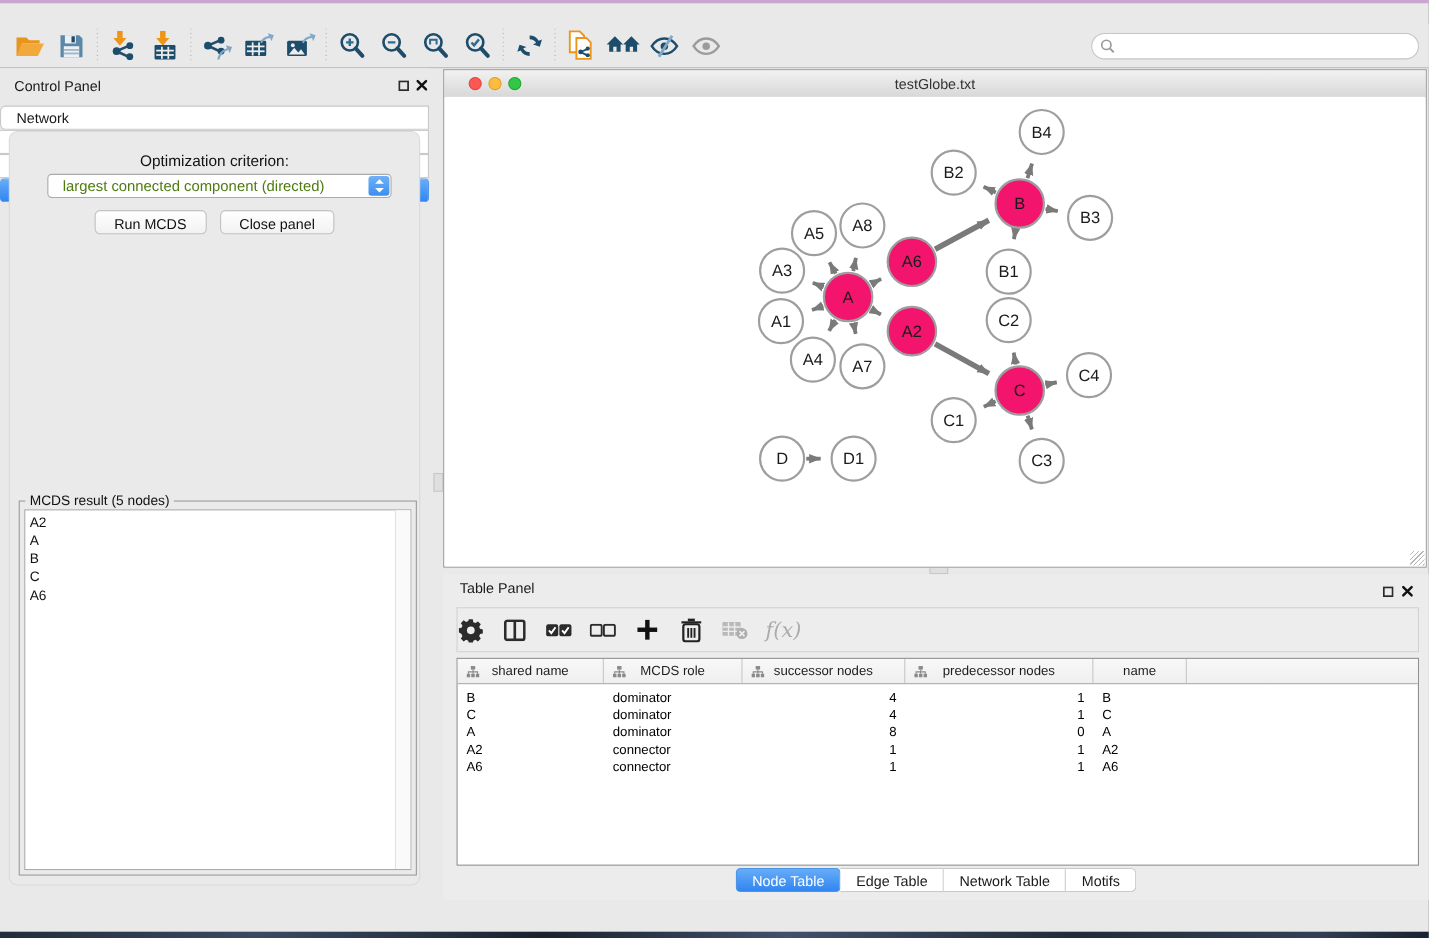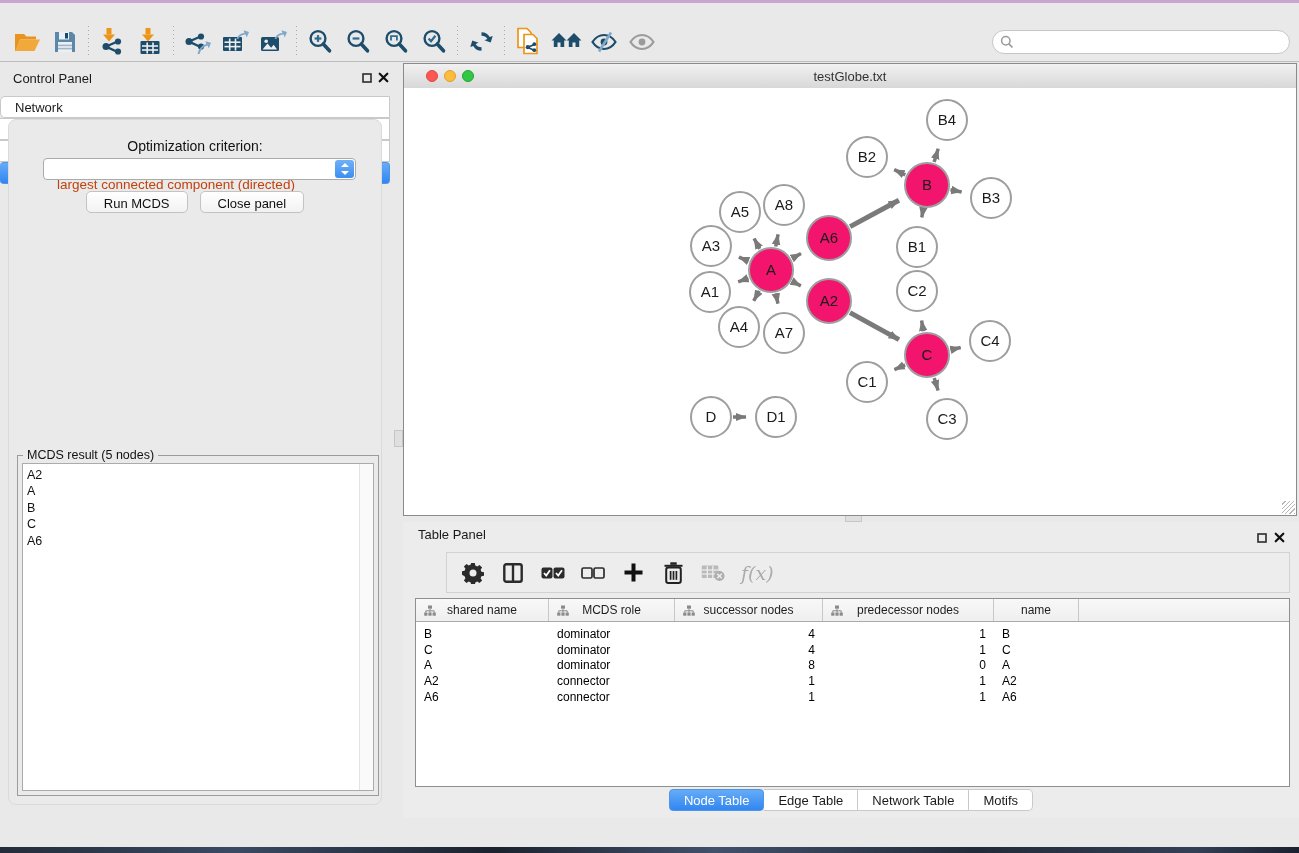--- a/index.html
+++ b/index.html
@@ -37,21 +37,21 @@
   .seg{background:#fff;border:1px solid #C9C9C9;border-left:none;padding:3px 14px 0 14px;font-size:13px;
        color:#1a1a1a;height:22px;box-sizing:border-box;white-space:nowrap;}
   .seg:first-child{border-left:1px solid #C9C9C9;border-radius:5px 0 0 5px;}
   .seg:last-child{border-radius:0 5px 5px 0;}
   .seg.active{background:linear-gradient(#66ACF7,#3186F2);color:#fff;border-color:#4E95E8;border-radius:4px;}
   .cp-body{position:absolute;left:8px;right:8px;top:57px;bottom:13px;background:#EAEAEA;
            border:1px solid #DADADA;border-radius:8px;}
   .opt-label{position:absolute;left:0;right:0;top:18px;text-align:center;font-size:14px;color:#111;}
   .criterion-select{position:absolute;left:34px;top:38px;width:313px;height:22px;background:#fff;
                     border:1px solid #ABABAB;border-radius:4px;box-sizing:border-box;}
-  .criterion-select .sel-text{position:absolute;left:13px;top:18px;font-size:13.5px;color:#c2410c;white-space:nowrap;}
+  .criterion-select .sel-text{position:absolute;left:13px;top:3px;font-size:13.5px;color:#4d7c0f;white-space:nowrap;}
   .stepper{position:absolute;right:1px;top:1px;width:19px;height:18px;border-radius:3px;
            background:linear-gradient(#6FB1F8,#3D8EF0);}
   .stepper .up{position:absolute;left:5.5px;top:3px;width:0;height:0;
                border-left:4px solid transparent;border-right:4px solid transparent;border-bottom:4.5px solid #fff;}
   .stepper .down{position:absolute;left:5.5px;bottom:3px;width:0;height:0;
                border-left:4px solid transparent;border-right:4px solid transparent;border-top:4.5px solid #fff;}
   .cp-buttons{position:absolute;left:0;right:0;top:71px;display:flex;justify-content:center;gap:12px;}
   .mac-btn{height:22px;padding:2px 17px 0 17px;background:linear-gradient(#FFFFFF,#F2F2F2);
            border:1px solid #C3C3C3;border-radius:5px;font-size:13px;color:#111;box-sizing:border-box;
            font-family:"Liberation Sans",sans-serif;}
@@ -69,21 +69,21 @@
   .net-titlebar .title{position:absolute;left:0;right:0;top:5px;text-align:center;font-size:13px;color:#333;}
   .net-canvas{position:absolute;left:0;top:24px;right:0;bottom:0;background:#fff;overflow:hidden;}
   .resize-grip{position:absolute;right:1px;bottom:1px;width:13px;height:13px;
      background:repeating-linear-gradient(135deg,transparent,transparent 2px,#B5B5B5 2px,#B5B5B5 3px);}
   .vgrip{position:absolute;left:394px;top:430px;width:7px;height:15px;background:#DFDFDF;border:1px solid #C6C6C6;}
   .hgrip{position:absolute;left:845px;top:514px;width:15px;height:6px;background:#DFDFDF;border:1px solid #C6C6C6;}
   
   .table-panel{position:absolute;left:403px;top:522px;width:896px;height:296px;background:#ECECEC;}
   .tp-title{position:absolute;left:15px;top:5px;font-size:13px;color:#1a1a1a;}
   .tp-toolbar{position:absolute;left:12px;right:9px;top:30px;height:41px;background:#EDEDED;
-              border:1px solid #D2D2D2;display:flex;align-items:center;gap:16px;padding-left:14px;box-sizing:border-box;margin-left:31px;}
+              border:1px solid #D2D2D2;display:flex;align-items:center;gap:16px;box-sizing:border-box;}
   .tp-tool{display:flex;align-items:center;justify-content:center;width:24px;height:28px;}
   .fx-label{font-family:"DejaVu Serif",serif;font-style:italic;font-size:19px;color:#ABABAB;}
   .tp-table{position:absolute;left:12px;right:9px;top:76px;height:189px;background:#fff;
             border:1px solid #8F8F8F;box-sizing:border-box;overflow:hidden;}
   .thead{display:flex;height:23px;background:linear-gradient(#F8F8F8,#EFEFEF);border-bottom:1px solid #ABABAB;box-sizing:border-box;}
   .th{position:relative;display:flex;align-items:center;justify-content:center;gap:6px;
       border-right:1px solid #C8C8C8;font-size:12px;color:#1d1d1d;box-sizing:border-box;}
   .th .tree-ic{position:absolute;left:8px;top:6px;}
   .tbody{padding-top:5px;}
   .tr{display:flex;height:15.7px;line-height:15.5px;font-size:12px;color:#000;}

